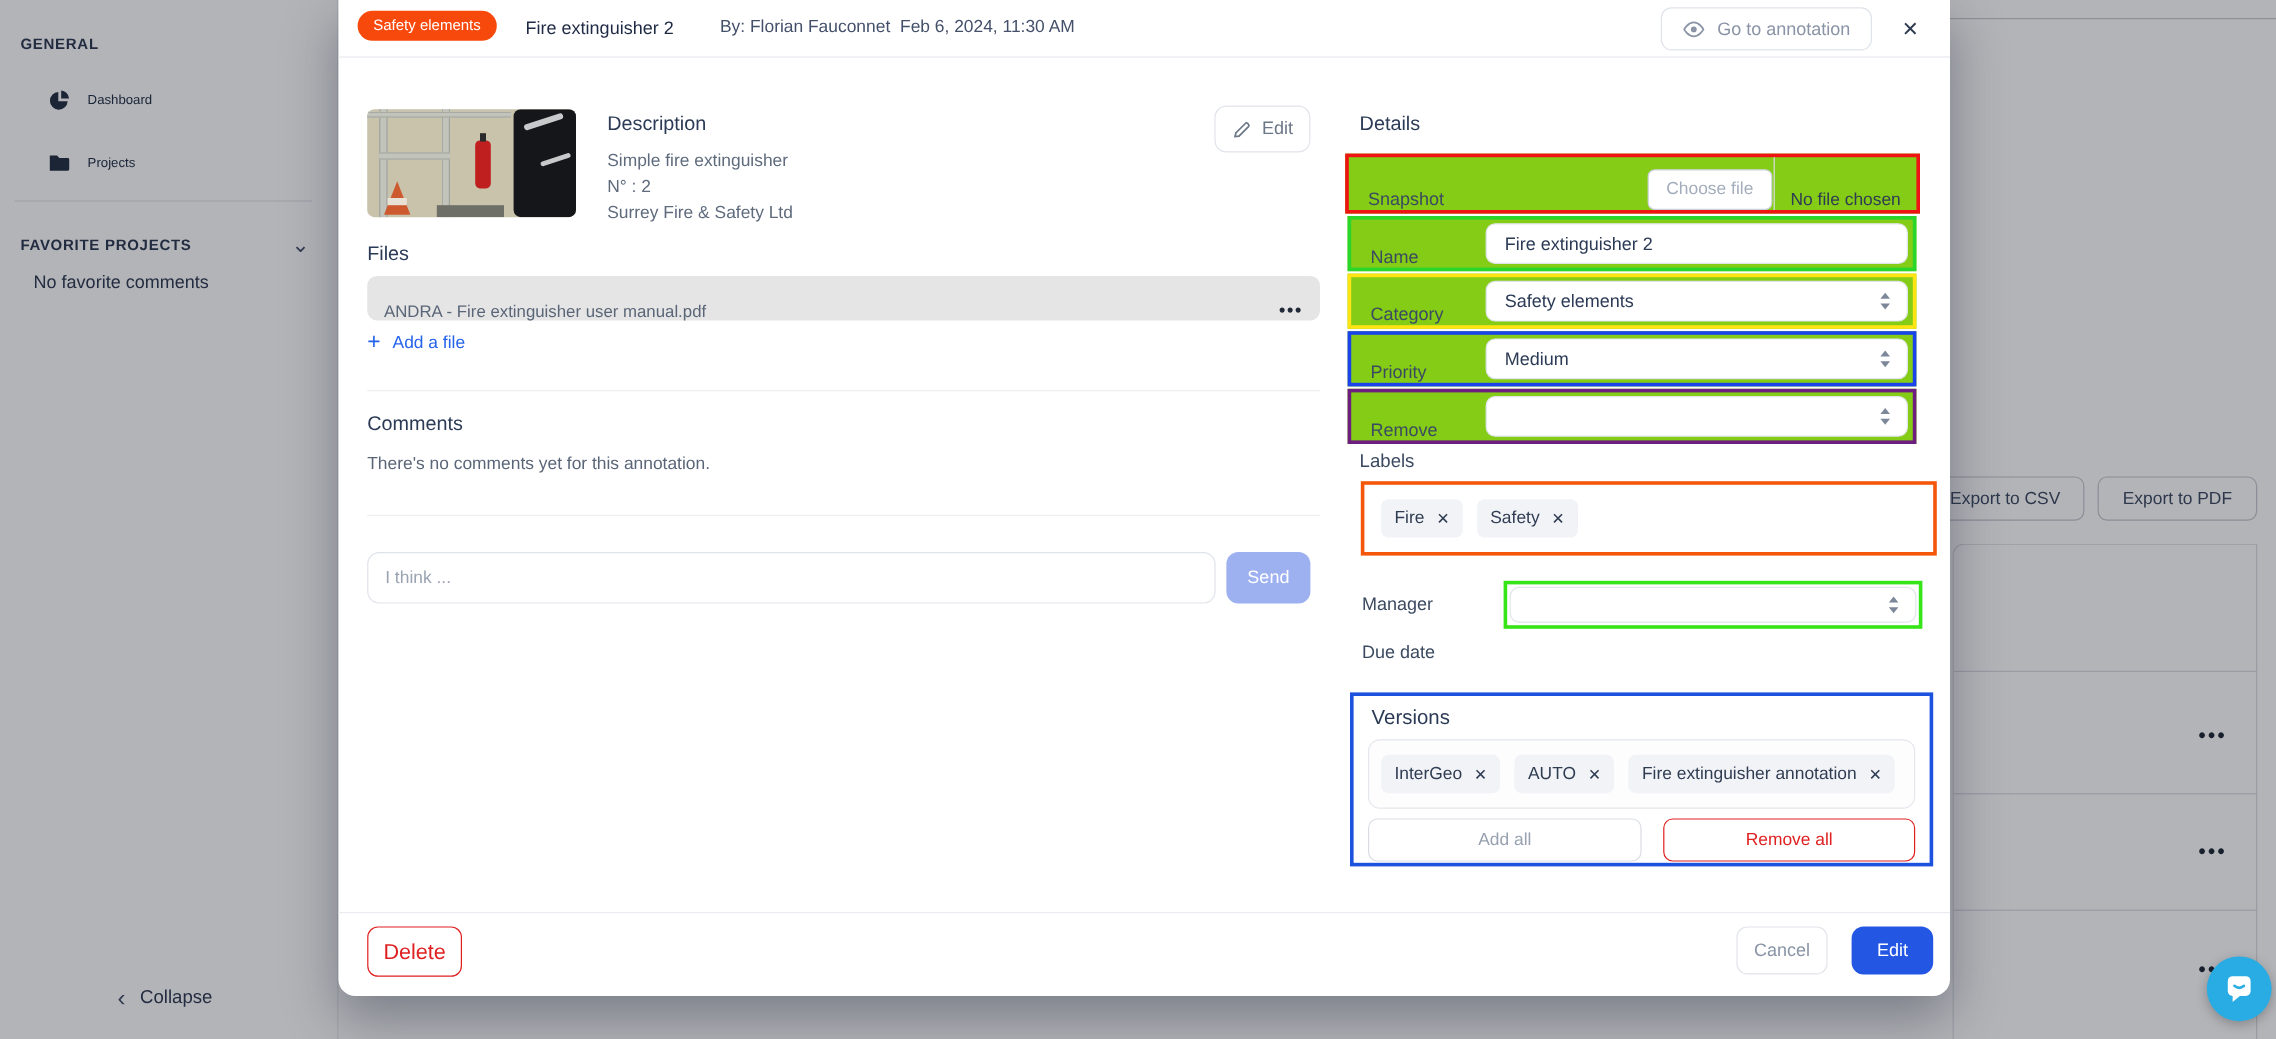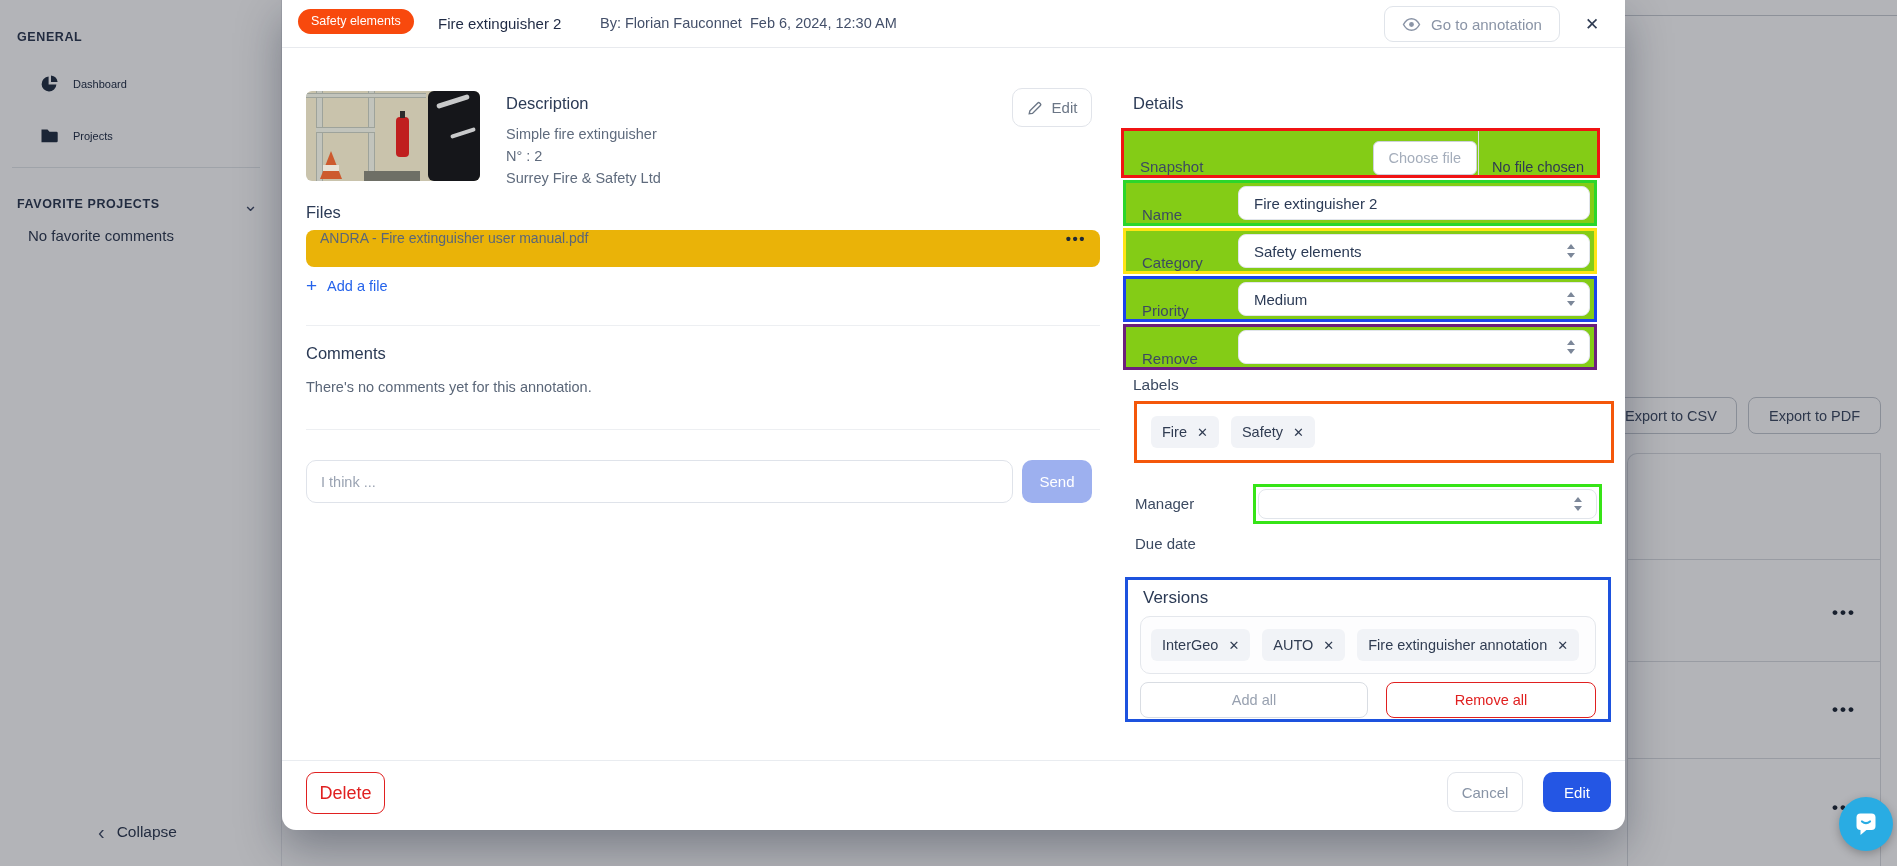--- a/index.html
+++ b/index.html
@@ -53,21 +53,21 @@
   .thumb .cone { position:absolute; left:14px; bottom:2px; width:0; height:0; border-left:11px solid transparent; border-right:11px solid transparent; border-bottom:28px solid #cd5a2e; }
   .thumb .cone-stripe { position:absolute; left:17px; bottom:10px; width:16px; height:6px; background:#e8e2d6; z-index:1; }
   .thumb .mat { position:absolute; left:58px; bottom:0; width:56px; height:10px; background:#6e6f66; }
 
   .h-section { font-size:16.5px; color:#2b3a55; font-weight:500; }
   .desc-head { position:absolute; left:224px; top:94px; }
   .desc-line { position:absolute; left:224px; font-size:14.5px; color:#5f6b7d; }
   .edit-top-btn { position:absolute; left:730px; top:88px; width:80px; height:39px; border:1px solid #e1e4ea; border-radius:10px; background:#fff; display:flex; align-items:center; justify-content:center; gap:9px; color:#6b7686; font-size:15px; cursor:pointer; }
 
   .files-head { position:absolute; left:24px; top:203px; }
-  .file-row { position:absolute; left:24px; top:230px; width:794px; height:37px; background:#eab308; border-radius:8px; display:flex; align-items:flex-start; cursor:pointer; }
+  .file-row { position:absolute; left:24px; top:230px; width:794px; height:37px; background:#e5e5e5; border-radius:8px; display:flex; align-items:flex-end; cursor:pointer; }
   .file-name { margin-left:14px; font-size:14px; color:#5a6678; }
   .file-dots { margin-left:auto; margin-right:14px; background:none; border:none; font-size:15px; font-weight:bold; letter-spacing:1.5px; color:#1f2937; cursor:pointer; }
   .add-file { position:absolute; left:24px; top:276px; display:flex; align-items:center; gap:10px; background:none; border:none; color:#2563eb; font-size:14.5px; cursor:pointer; }
   .add-file .plus { font-size:19px; line-height:1; }
 
   .divider { position:absolute; height:1px; background:#edeff2; width:794px; left:24px; }
   .comments-head { position:absolute; left:24px; top:344px; }
   .comments-empty { position:absolute; left:24px; top:379px; font-size:14.5px; color:#5a6678; }
   .comment-input { position:absolute; left:24px; top:460px; width:707px; height:43px; border:1px solid #dfe3ea; border-radius:10px; padding:0 14px; font-size:14.5px; color:#2b3a55; font-family:inherit; background:#fff; }
   .comment-input::placeholder { color:#9aa3b2; }
@@ -178,21 +178,21 @@
   </div>
 
   <div class="overlay"></div>
 
   <div class="modal">
 
     <div class="m-header">
       <span class="badge">Safety elements</span>
       <span class="m-title">Fire extinguisher 2</span>
       <span class="m-byline">By: Florian Fauconnet</span>
-      <span class="m-date">Feb 6, 2024, 12:30 AM</span>
+      <span class="m-date">Feb 6, 2024, 11:30 AM</span>
       <button class="goto-btn">
         <svg width="19" height="15" viewBox="0 0 19 15">
             <path d="M1.5 7.5S4.6 1.7 9.5 1.7s8 5.8 8 5.8-3.1 5.8-8 5.8-8-5.8-8-5.8z" fill="none" stroke="#8a94a6" stroke-width="1.5"></path>
             <circle cx="9.5" cy="7.5" r="2.4" fill="#8a94a6"></circle>
           </svg>
         <span>Go to annotation</span>
       </button>
       <button class="m-close">✕</button>
     </div>
 

